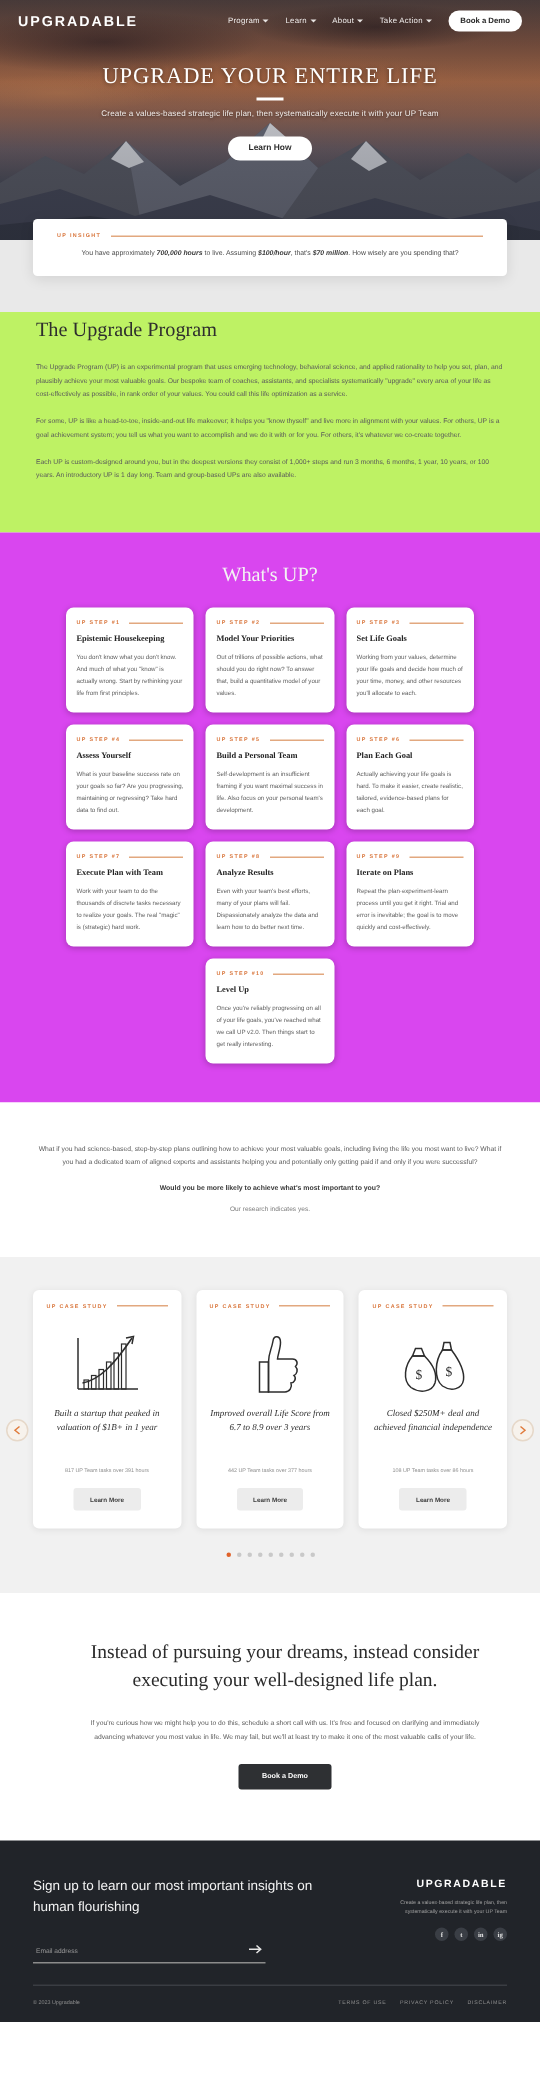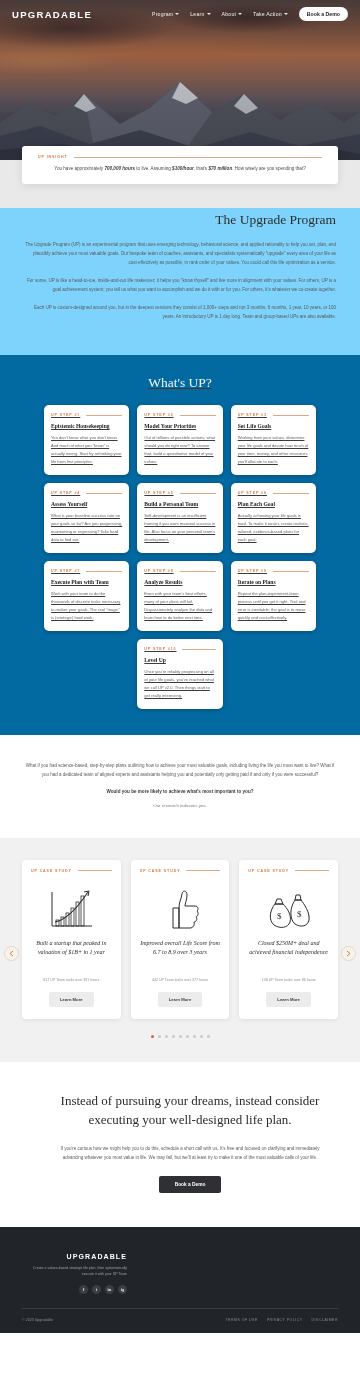--- a/index.html
+++ b/index.html
@@ -70,28 +70,28 @@
     position:relative; margin: -30px 22px 0; background:#fff; border-radius:3px;
     box-shadow: 0 2px 9px rgba(0,0,0,.10); padding: 9px 16px 11px;
   }
   .eyebrow-row { display:flex; align-items:center; gap:6px; margin-bottom:6px; }
   .eyebrow { color:#d9763c; font-size:3.6px; font-weight:700; letter-spacing:.9px; white-space:nowrap; }
   .eyebrow-line { flex:1; height:1px; background:#e2a87f; }
   .insight-text { font-size:4.6px; line-height:1.85; color:#4a4a4a; text-align:center; }
   .insight-text b { font-weight:700; font-style:italic; color:#3a3a3a; }
 
   
-  .program { background:#7dd3fc; padding: 4px 24px 34px; text-align:right; }
+  .program { background:#bef264; padding: 4px 24px 34px; text-align:left; }
   .h2 { font-family:"Liberation Serif", serif; font-size:13.5px; color:#2e2e2e; font-weight:400; }
   .program .h2 { margin-bottom: 12px; }
   .p { font-size:4.5px; line-height:2.0; color:#5a5a5a; }
   .p + .p { margin-top: 9px; }
 
   
-  .dark { background:#0369a1; padding: 20px 0 26px; text-decoration: underline; }
+  .dark { background:#d946ef; padding: 20px 0 26px; }
   .dark .h2 { color:#f3f3f3; text-align:center; margin-bottom:14px; }
   .grid { display:grid; grid-template-columns: repeat(3, 1fr); gap:8px; padding: 0 44px; }
   .card {
     background:#fff; border-radius:5px; padding: 8px 7px 9px; box-shadow:0 1px 4px rgba(0,0,0,.25);
   }
   .card-title { font-family:"Liberation Serif", serif; font-size:5.6px; color:#222; margin:5px 0 5px; font-weight:700; }
   .card-text { font-size:4.1px; line-height:1.95; color:#5f5f5f; }
   .grid-last { display:grid; grid-template-columns: repeat(3, 1fr); gap:8px; padding: 8px 44px 0; }
   .grid-last .card:nth-child(1), .grid-last .card:nth-child(3) { visibility:hidden; }
 
@@ -202,20 +202,26 @@
         <i class="caret"></i>
       </span>
       <span class="nav-link">
         <span>Take Action</span>
         <i class="caret"></i>
       </span>
       <button class="nav-cta">Book a Demo</button>
     </div>
   </nav>
 
+  <div class="hero-body">
+    <h1 class="hero-title">UPGRADE YOUR ENTIRE LIFE</h1>
+    <div class="hero-rule"></div>
+    <p class="hero-sub">Create a values-based strategic life plan, then systematically execute it with your UP Team</p>
+    <button class="hero-btn">Learn How</button>
+  </div>
 </section>
 
 <section class="insight-wrap">
   <div class="insight">
     <div class="eyebrow-row">
       <span class="eyebrow">UP INSIGHT</span>
       <span class="eyebrow-line"></span>
     </div>
     <p class="insight-text">
       <span>You have approximately </span><b>700,000 hours</b><span> to live. Assuming </span><b>$100/hour</b><span>, that's </span><b>$70 million</b><span>. How wisely are you spending that?</span>
@@ -423,20 +429,31 @@
 </section>
 
 <section class="final">
   <h2>Instead of pursuing your dreams, instead consider executing your well-designed life plan.</h2>
   <p class="p">If you're curious how we might help you to do this, schedule a short call with us. It's free and focused on clarifying and immediately advancing whatever you most value in life. We may fail, but we'll at least try to make it one of the most valuable calls of your life.</p>
   <button class="final-btn">Book a Demo</button>
 </section>
 
 <footer class="footer">
   <div class="footer-top">
+    <div>
+      <div class="signup-title">Sign up to learn our most important insights on human flourishing</div>
+      <div class="signup-form">
+        <input type="text" placeholder="Email address" style="">
+        <button class="signup-submit">
+          <svg width="9" height="7" viewBox="0 0 9 7">
+            <path d="M0 3.5 L7.5 3.5 M5 1 L7.8 3.5 L5 6" stroke="#e6e6e6" stroke-width="1" fill="none"></path>
+          </svg>
+        </button>
+      </div>
+    </div>
     <div class="foot-right">
       <div class="foot-brand">UPGRADABLE</div>
       <div class="foot-tag">Create a values-based strategic life plan, then systematically execute it with your UP Team</div>
       <div class="socials">
         <span class="soc">f</span>
         <span class="soc">t</span>
         <span class="soc">in</span>
         <span class="soc">ig</span>
       </div>
     </div>

